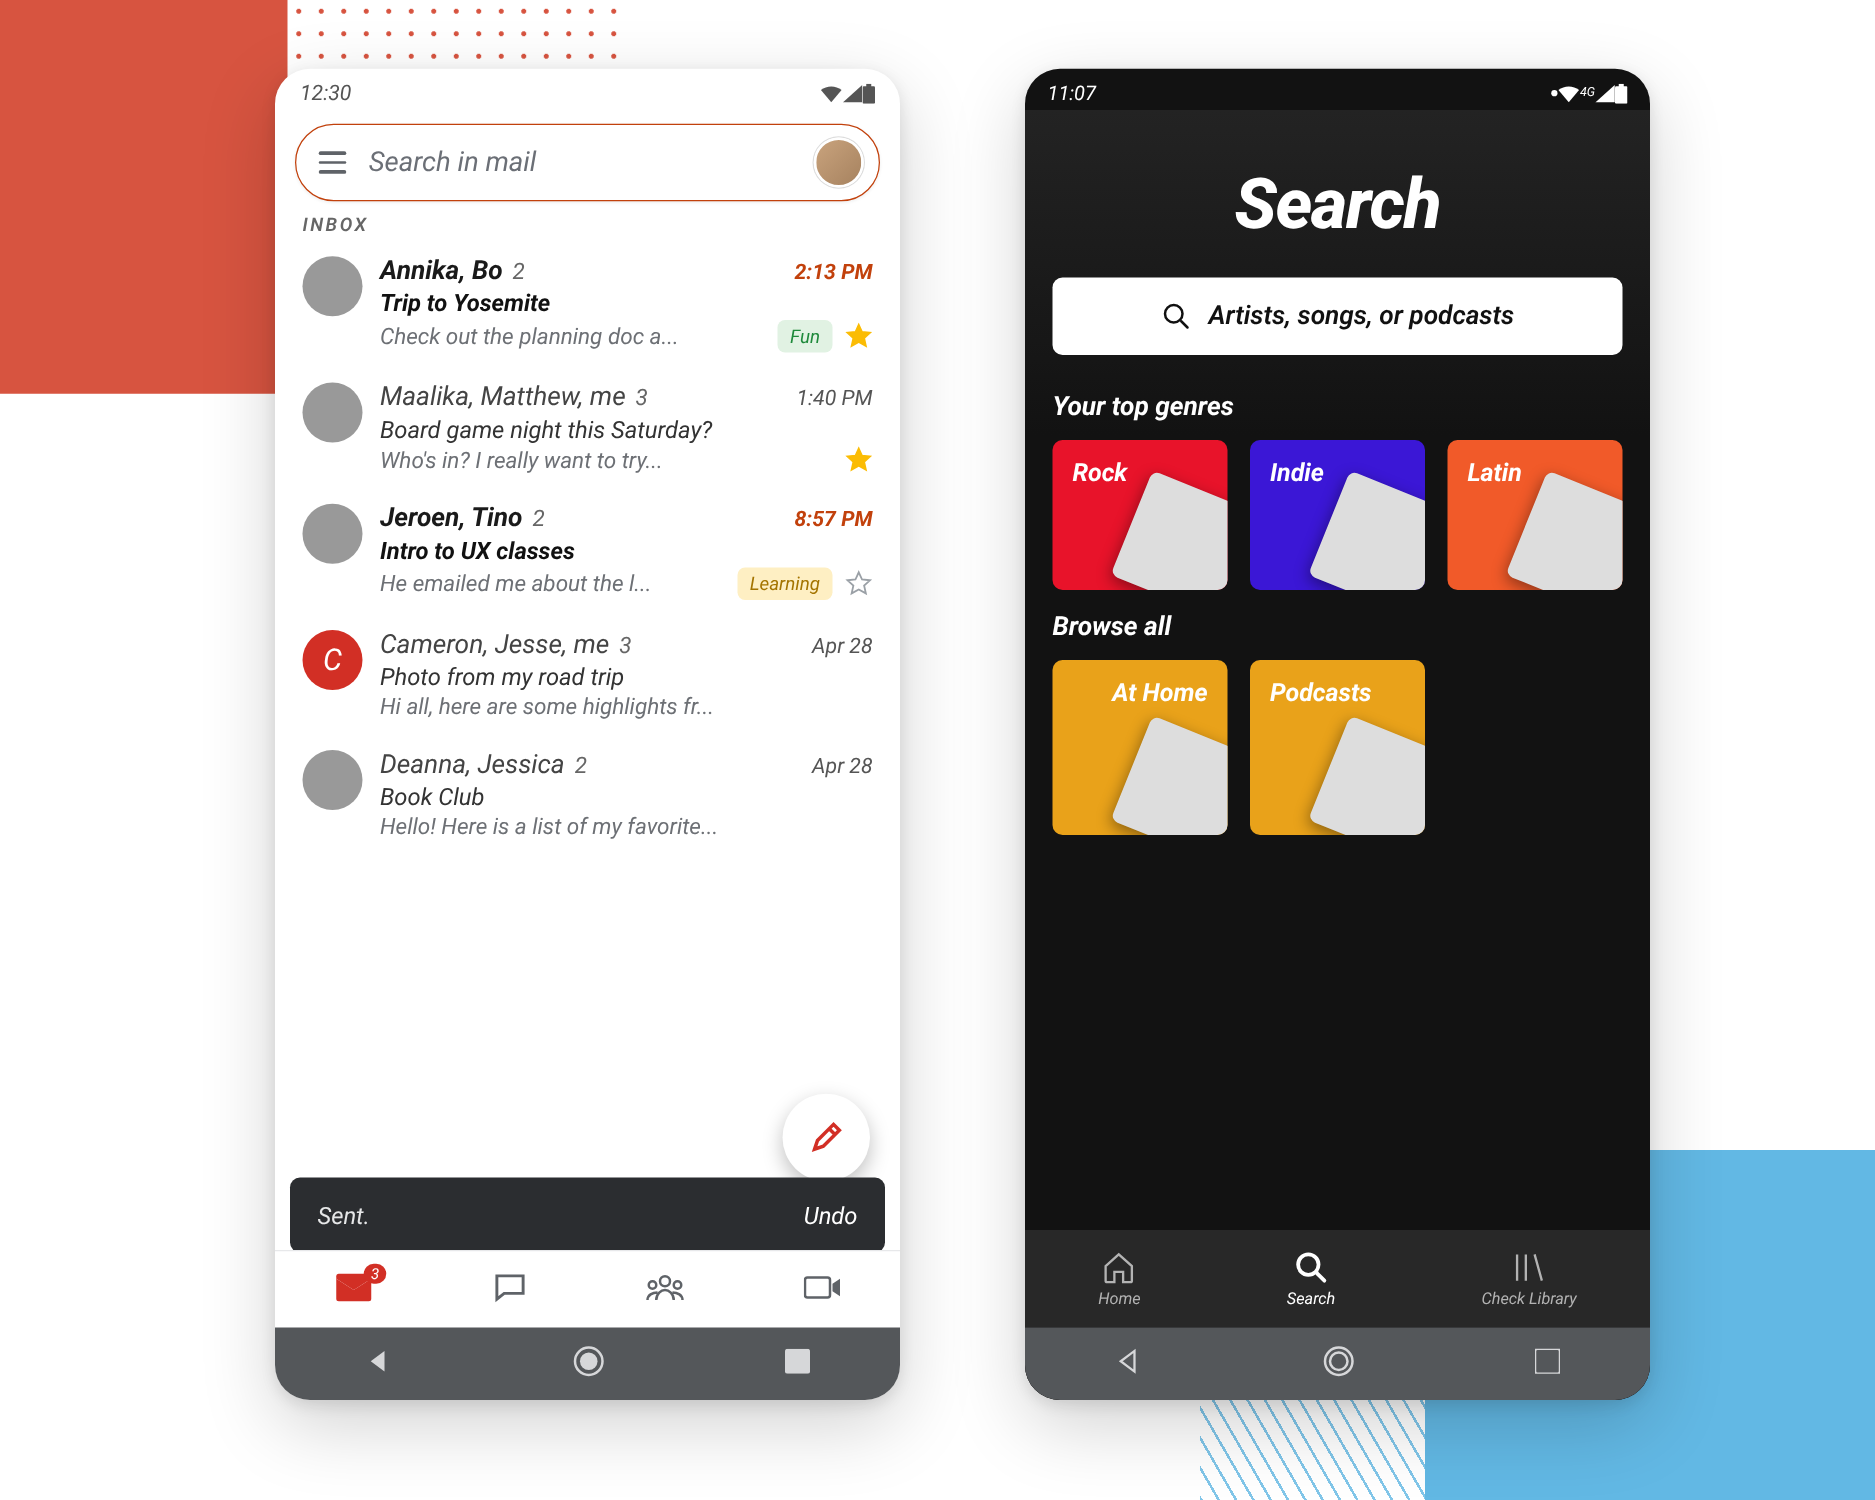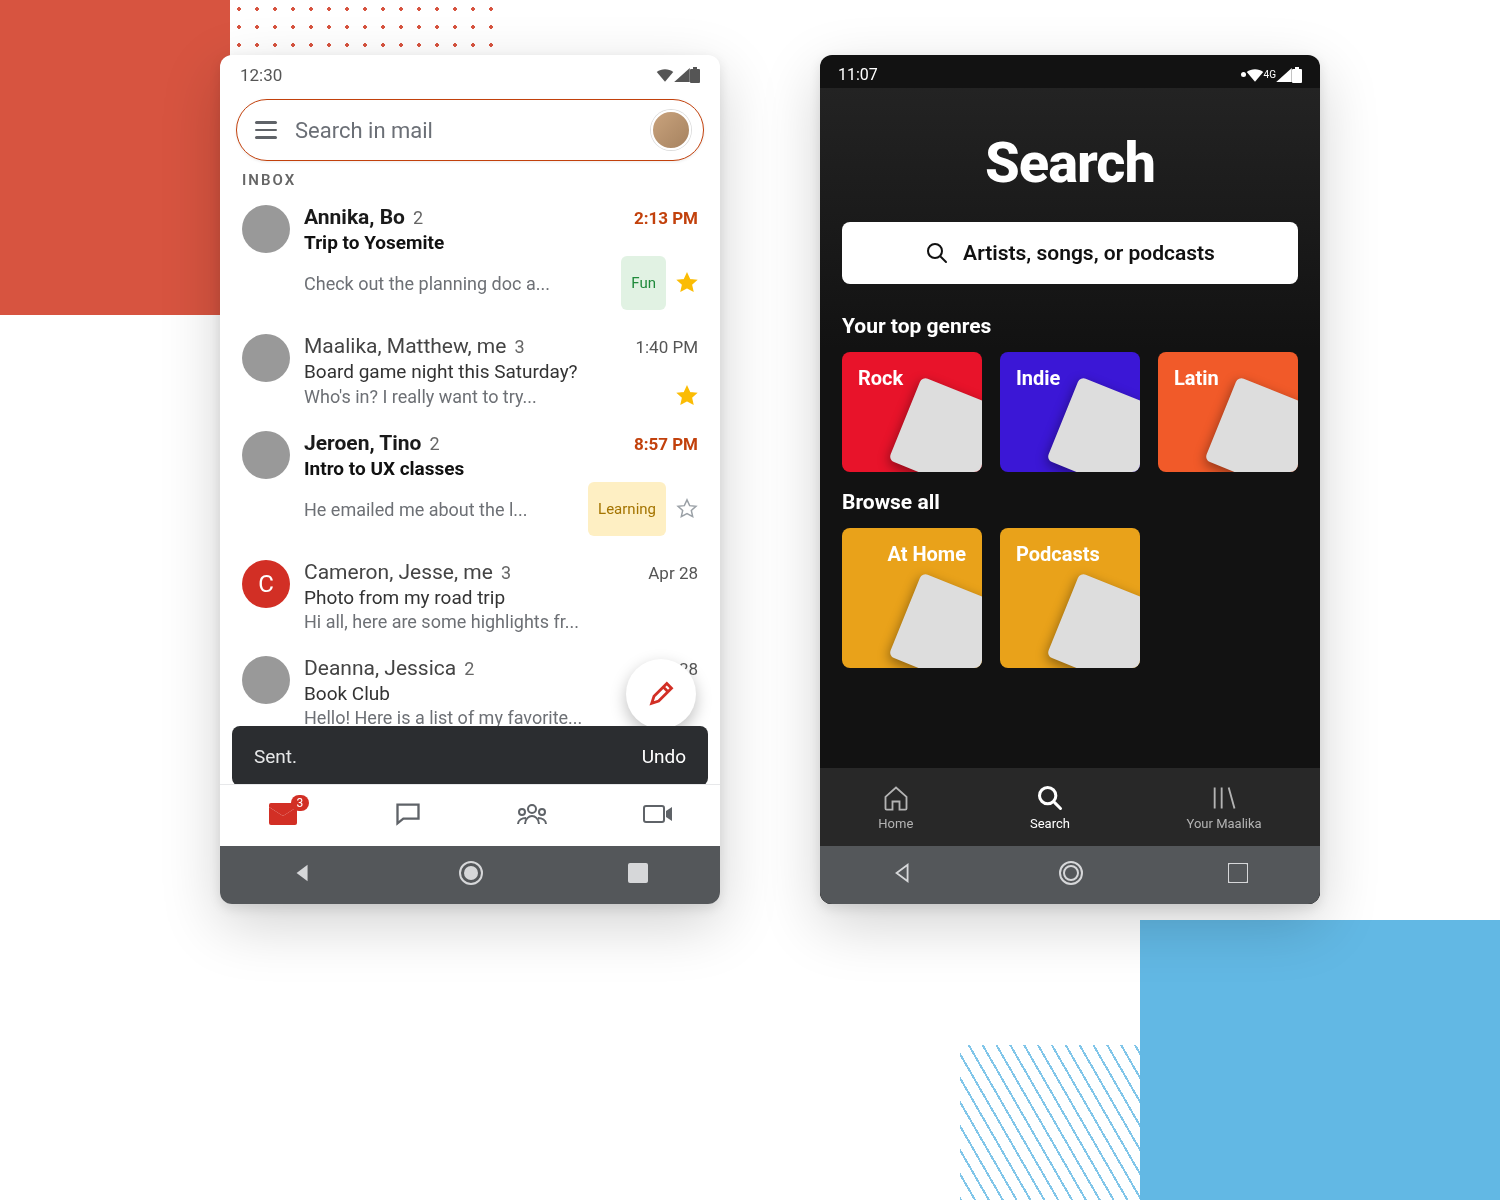--- a/index.html
+++ b/index.html
@@ -15,23 +15,23 @@
   .deco-red { position:absolute; left:0; top:0; width:230px; height:315px; background:#d75440; }
   .deco-dots { position:absolute; left:230px; top:0; width:265px; height:90px;
     background-image: radial-gradient(#d75440 2px, transparent 2px);
     background-size: 18px 18px; }
   .deco-blue { position:absolute; right:0; bottom:0; width:360px; height:280px; background:#62b8e4; }
   .deco-stripes { position:absolute; right:360px; bottom:0; width:180px; height:155px;
     background-image: repeating-linear-gradient(60deg,#62b8e4 0 2px, transparent 2px 12px); opacity:.8;}
 
   .phones { position:absolute; top:55px; left:220px; display:flex; gap:100px; }
 
-  .phone { width:500px; height:849px; background:#fff; border-radius:12px;
+  .phone { width:500px; height:1065px; background:#fff; border-radius:28px;
     box-shadow: 0 20px 60px rgba(0,0,0,.18), 0 4px 12px rgba(0,0,0,.1);
-    overflow:hidden; display:flex; flex-direction:column; position:relative; }
+    overflow:hidden; display:flex; flex-direction:column; position:relative;font-style:italic; }
   .phone.dark { background:#121212; color:#fff;}
 
   
   .status-bar { display:flex; justify-content:space-between; align-items:center;
     padding:10px 20px 6px; font-size:17px; color:#555; }
   .phone.dark .status-bar { color:#fff; padding:10px 18px 4px; font-size:16px;}
   .status-icons { display:flex; gap:0; align-items:center;}
   .status-icons svg { display:block;}
 
   
@@ -53,21 +53,21 @@
   .thread .row1 { display:flex; justify-content:space-between; align-items:baseline; gap:20px;}
   .senders { font-size:21px; color:#444;}
   .thread.unread .senders { color:#1a1a1a; font-weight:700;}
   .count { font-size:18px; color:#666; margin-left:4px;}
   .time { font-size:17px; color:#555; white-space:nowrap;}
   .thread.unread .time { color:#c2410c; font-weight:700;}
   .subject { font-size:19px; color:#333; margin-top:2px;}
   .thread.unread .subject { color:#111; font-weight:700;}
   .snippet-row { display:flex; align-items:center; gap:10px; margin-top:2px;}
   .snippet { font-size:18px; color:#6d7075; white-space:nowrap; overflow:hidden; text-overflow:ellipsis; flex:1;}
-  .chip { font-size:15px; padding:18px 10px; border-radius:6px;}
+  .chip { font-size:15px; padding:4px 10px; border-radius:6px;}
   .chip.fun { background:#e1f2e3; color:#1f8a3b;}
   .chip.learning { background:#feefc3; color:#a47400;}
   .star { width:22px; height:22px;}
   .star svg { display:block;}
 
   .fab { position:absolute; right:24px; bottom:175px; width:70px; height:70px; background:#fff;
     border-radius:50%; box-shadow:0 6px 16px rgba(0,0,0,.25); display:flex; align-items:center; justify-content:center;}
 
   .snackbar { position:absolute; left:12px; right:12px; bottom:118px; height:60px;
     background:#2b2d30; border-radius:8px; display:flex; align-items:center; justify-content:space-between;
@@ -364,21 +364,21 @@
         <svg width="28" height="28" viewBox="0 0 24 24">
             <circle fill="none" stroke="#fff" stroke-width="2.6" cx="10" cy="10" r="7"></circle>
             <path stroke="#fff" stroke-width="2.6" stroke-linecap="round" d="M16 16l5 5"></path>
           </svg>
         <span>Search</span>
       </div>
       <div class="sp-tab">
         <svg width="28" height="28" viewBox="0 0 24 24">
             <path stroke="#b3b3b3" stroke-width="1.6" d="M4 3v18M10 3v18M16 3l5 18"></path>
           </svg>
-        <span>Your Maalika</span>
+        <span>Check Library</span>
       </div>
     </div>
 
     <div class="android-nav">
       <span><svg width="22" height="22" viewBox="0 0 24 24">
             <path fill="none" stroke="#d6d7d9" stroke-width="2" d="M17 3v18L5 12z"></path>
           </svg></span>
       <span><svg width="26" height="26" viewBox="0 0 26 26">
             <circle fill="none" stroke="#d6d7d9" stroke-width="2" cx="13" cy="13" r="11"></circle>
             <circle fill="none" stroke="#d6d7d9" stroke-width="2" cx="13" cy="13" r="7"></circle>

